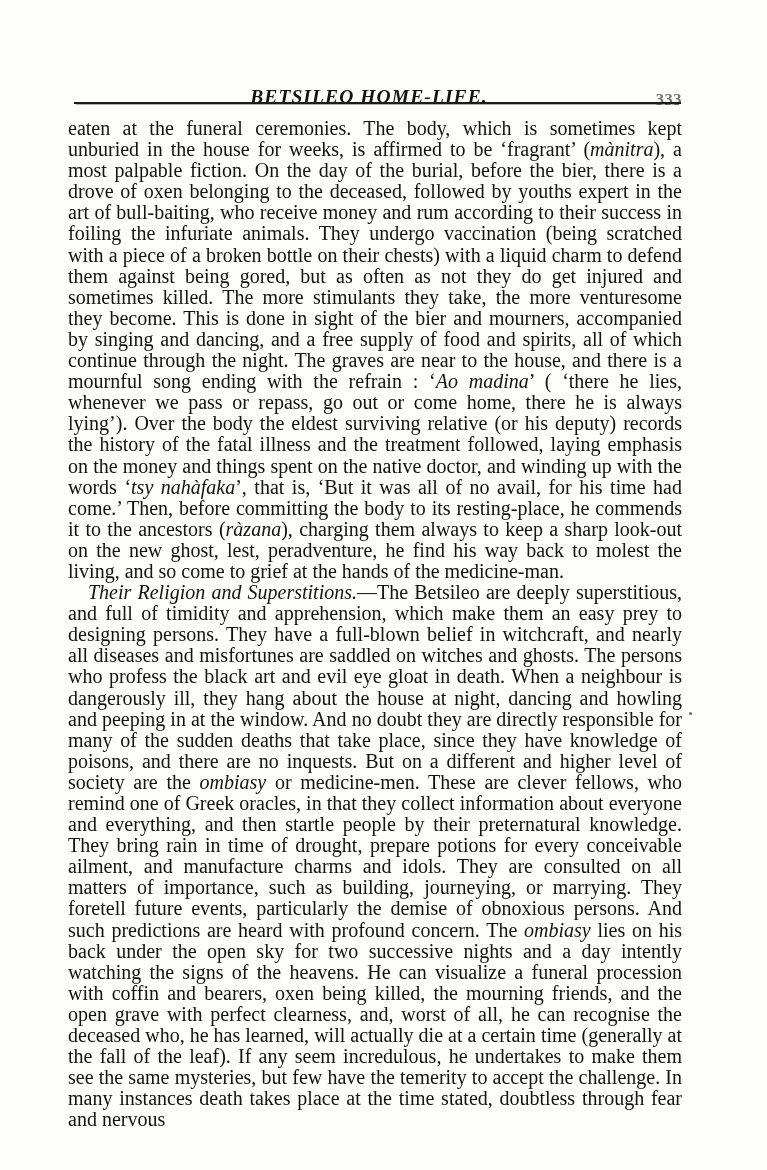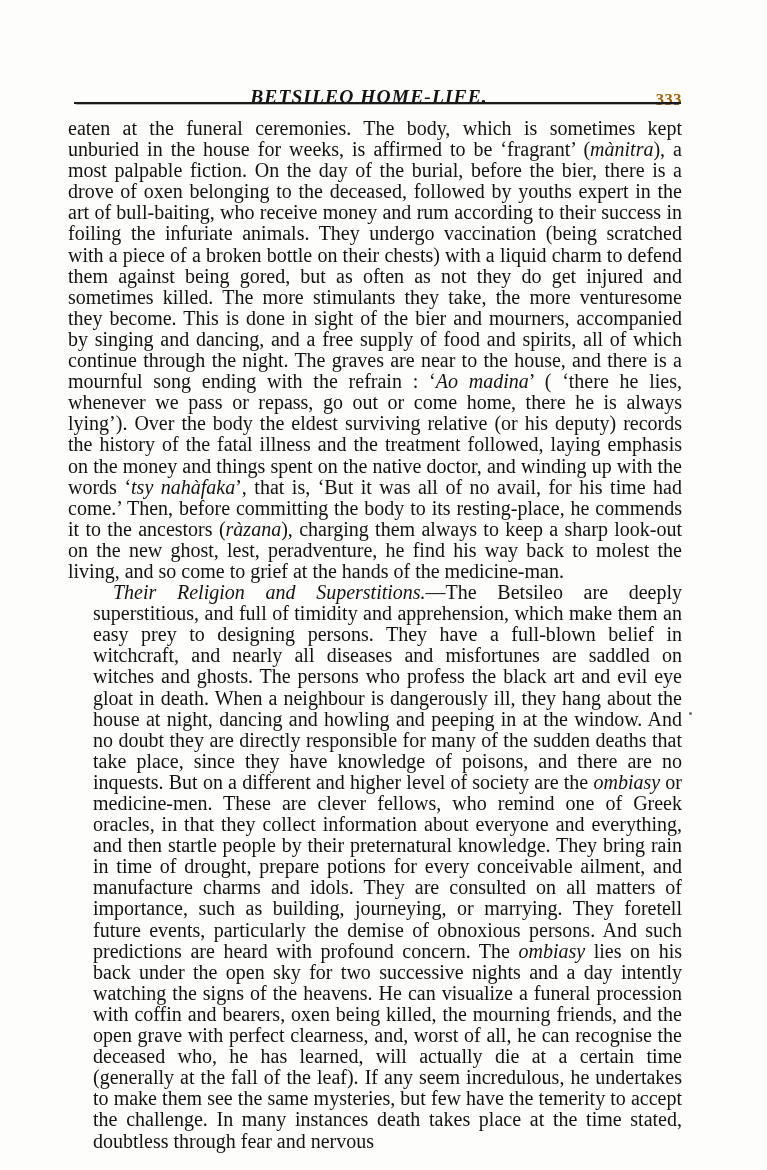--- a/index.html
+++ b/index.html
@@ -46,21 +46,21 @@
     transform: translateX(-6px);
     white-space: nowrap;
   }
   .folio {
     position: absolute;
     right: 0;
     top: 4px;
     font-weight: 700;
     font-size: 16.5px;
     letter-spacing: 0.5px;
-    color: #a16207;
+    color: #737373;
   }
 
   
   .head-rule {
     position: absolute;
     top: 102px;
     left: 74px;
     width: 607px;
     height: 2px;
     background: #1b1b1b;
@@ -86,21 +86,20 @@
     text-align: justify;
     text-justify: inter-word;
     color: #121212;
     -webkit-font-smoothing: antialiased;
   }
   .textblock p {
     margin: 0;
   }
   .textblock p.indent {
     text-indent: 20px;
-    margin-left: 25px;
   }
   .it {
     font-style: italic;
   }
 
   
   .speck {
     position: absolute;
     left: 689px;
     top: 712px;

